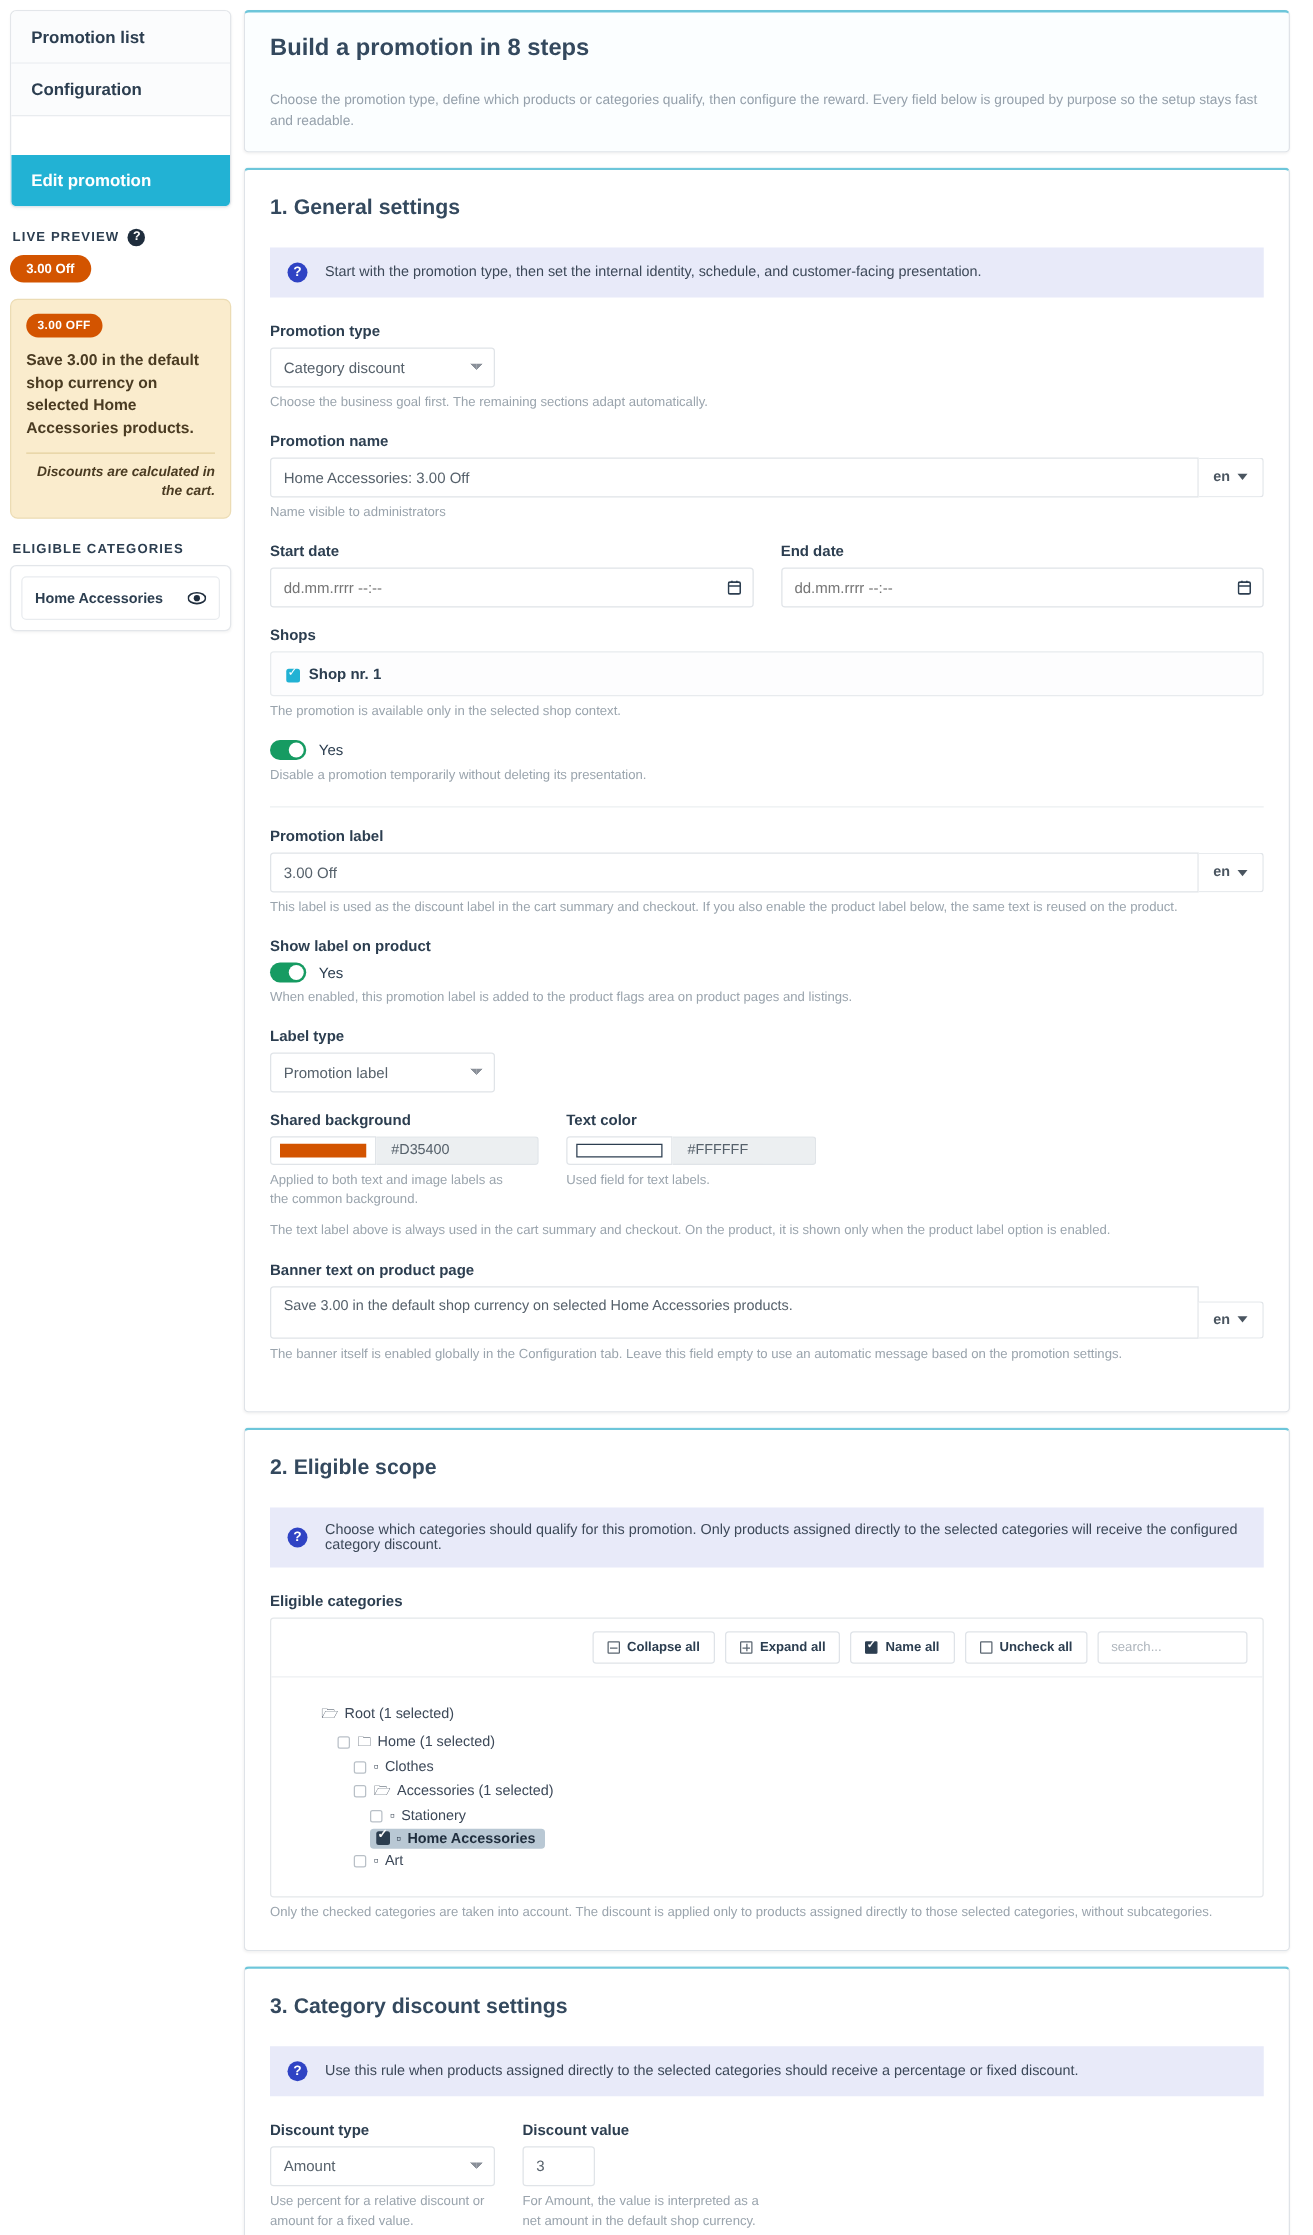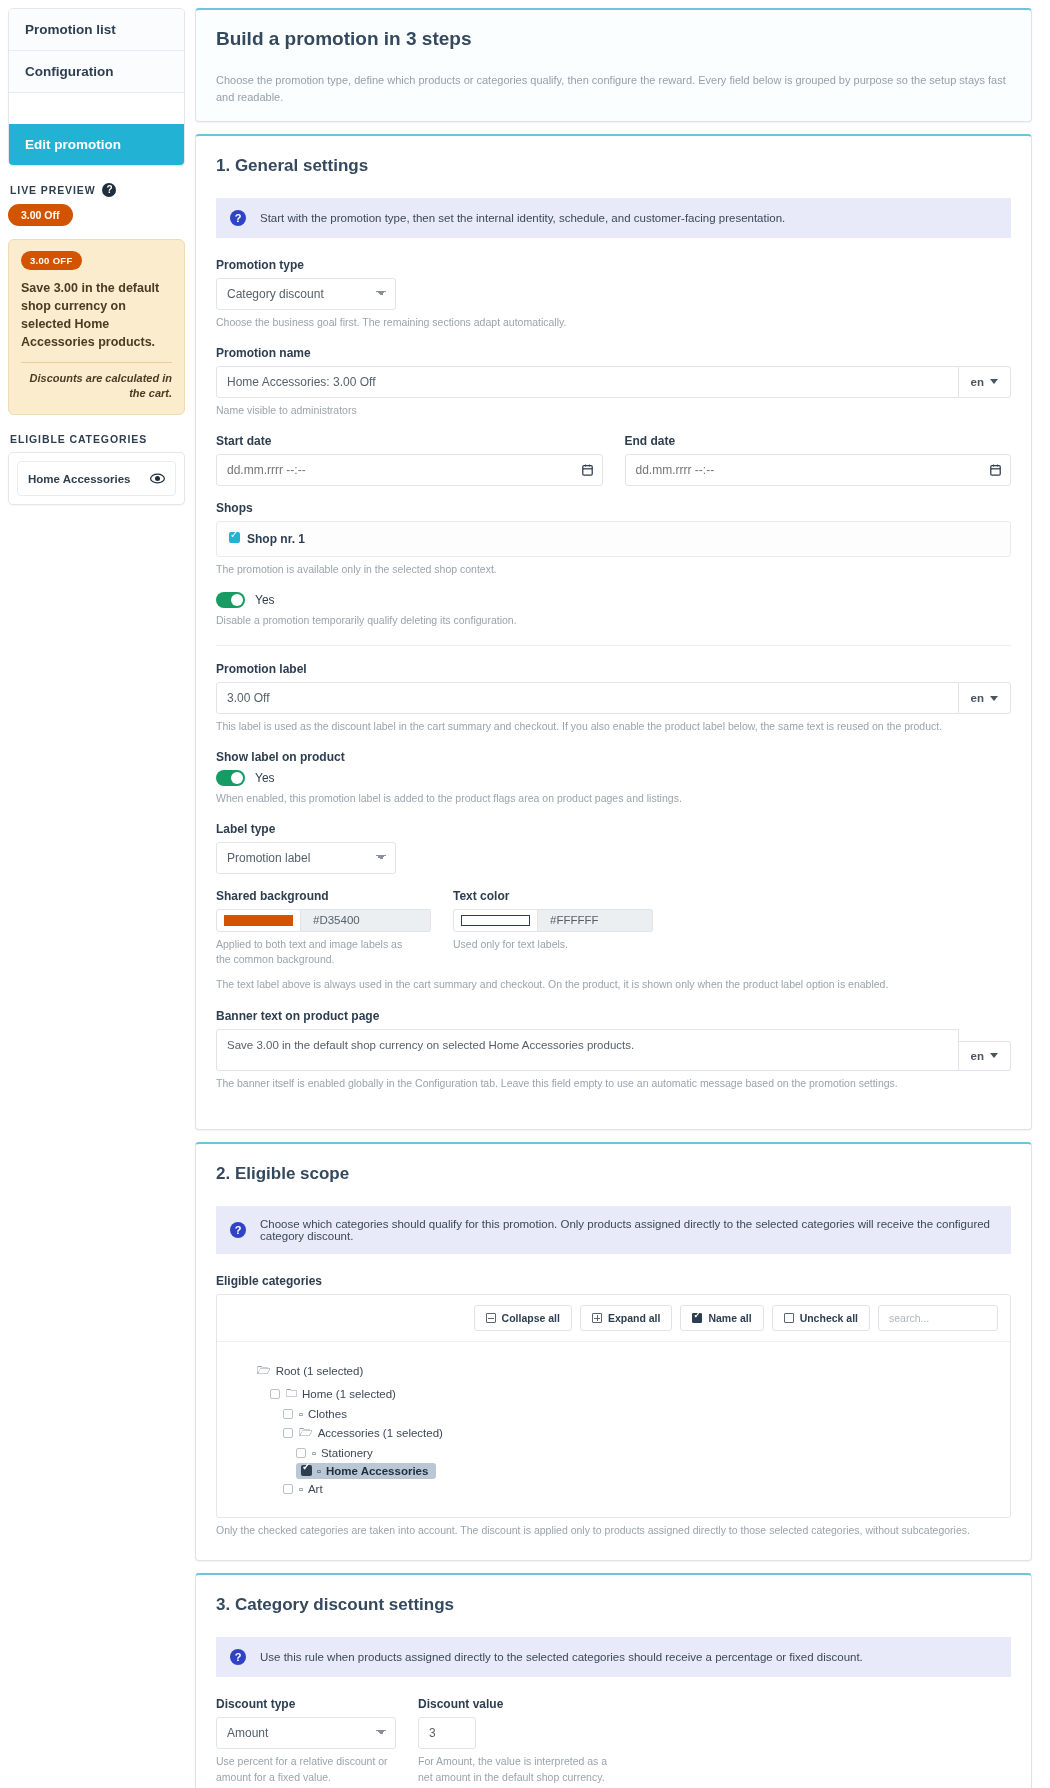--- a/index.html
+++ b/index.html
@@ -80,21 +80,21 @@
               border-radius:0 3px 3px 0; background:#fff; padding:0 12px; font-size:11.5px; font-weight:bold; color:#4a5560; }
   .caret { width:0;height:0;border-left:4px solid transparent;border-right:4px solid transparent;border-top:5px solid #4a5560; }
 
   .row2 { display:flex; gap:22px; }
   .row2 > div { flex:1; }
   .date-wrap { position:relative; }
   .date-wrap input.inp { width:100%; padding-right:30px; }
   .cal-ic { position:absolute; right:10px; top:50%; transform:translateY(-50%); width:11px; height:12px; }
 
   .shops-box { border:1px solid #e8ebee; border-radius:3px; background:#fdfdfe; padding:10px 12px;
-               display:flex; align-items:flex-start; gap:7px; }
+               display:flex; align-items:flex-end; gap:7px; }
   .chk { width:11px; height:11px; background:#22b2d4; border-radius:2px; position:relative; flex:0 0 11px; }
   .chk:after { content:"✓"; position:absolute; left:1px; top:-3px; font-size:10px; color:#fff; }
   .chk-empty { width:10px; height:10px; border:1px solid #b9c0c7; border-radius:2px; background:#fff; flex:0 0 10px; }
   .shop-nm { font-size:12px; font-weight:bold; color:#2c3e50; }
 
   .toggle-row { display:flex; align-items:center; gap:10px; }
   .toggle { width:29px; height:16px; border-radius:9px; background:#169b62; position:relative; }
   .toggle:after { content:""; position:absolute; right:2px; top:2px; width:12px; height:12px; border-radius:50%; background:#fff; }
   .toggle-tx { font-size:12px; color:#2c3e50; }
 
@@ -182,21 +182,21 @@
             </svg>
         </span>
       </div>
     </div>
   </div>
 
   <div class="main">
 
     <div class="card hero">
       <div class="hero-inner">
-        <div class="hero-title">Build a promotion in 3 steps</div>
+        <div class="hero-title">Build a promotion in 8 steps</div>
         <div class="hero-sub">Choose the promotion type, define which products or categories qualify, then configure the reward. Every field below is grouped by purpose so the setup stays fast and readable.</div>
       </div>
     </div>
 
     <div class="card">
       <div class="sect">
         <div class="sect-title">1. General settings</div>
 
         <div class="info">
           <span class="info-ic">?</span>
@@ -261,21 +261,21 @@
             <span class="shop-nm">Shop nr. 1</span>
           </div>
           <div class="hint">The promotion is available only in the selected shop context.</div>
         </div>
 
         <div class="grp">
           <div class="toggle-row">
             <span class="toggle"></span>
             <span class="toggle-tx">Yes</span>
           </div>
-          <div class="hint">Disable a promotion temporarily qualify deleting its configuration.</div>
+          <div class="hint">Disable a promotion temporarily without deleting its presentation.</div>
         </div>
 
         <div class="divider"></div>
 
         <div class="grp">
           <div class="lbl">Promotion label</div>
           <div class="inp-lang">
             <input class="inp" value="3.00 Off" style="">
             <div class="lang-btn">
               <span>en</span>
@@ -313,21 +313,21 @@
             <div class="hint" style="max-width:200px">Applied to both text and image labels as the common background.</div>
           </div>
           <div class="color-col">
             <div class="lbl">Text color</div>
             <div class="color-inputs">
               <span class="swatch-wrap">
                 <span class="swatch" id="tc-sw" style="border: 1px solid rgb(44, 62, 80); background: rgb(255, 255, 255);"></span>
               </span>
               <span class="hexbox wide">#FFFFFF</span>
             </div>
-            <div class="hint">Used only for text labels.</div>
+            <div class="hint">Used field for text labels.</div>
           </div>
         </div>
 
         <div class="hint" style="margin:-6px 0 16px 0">The text label above is always used in the cart summary and checkout. On the product, it is shown only when the product label option is enabled.</div>
 
         <div class="grp">
           <div class="lbl">Banner text on product page</div>
           <div class="ta-lang">
             <textarea class="inp" style="">Save 3.00 in the default shop currency on selected Home Accessories products.</textarea>
             <div class="lang-btn">

